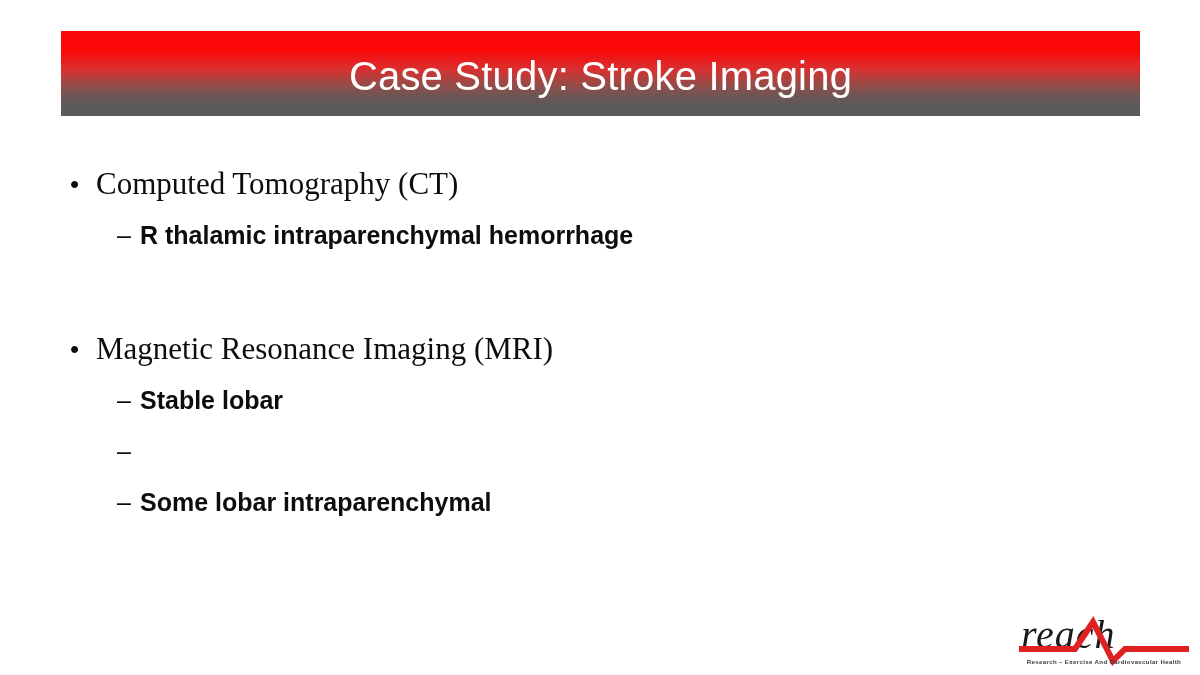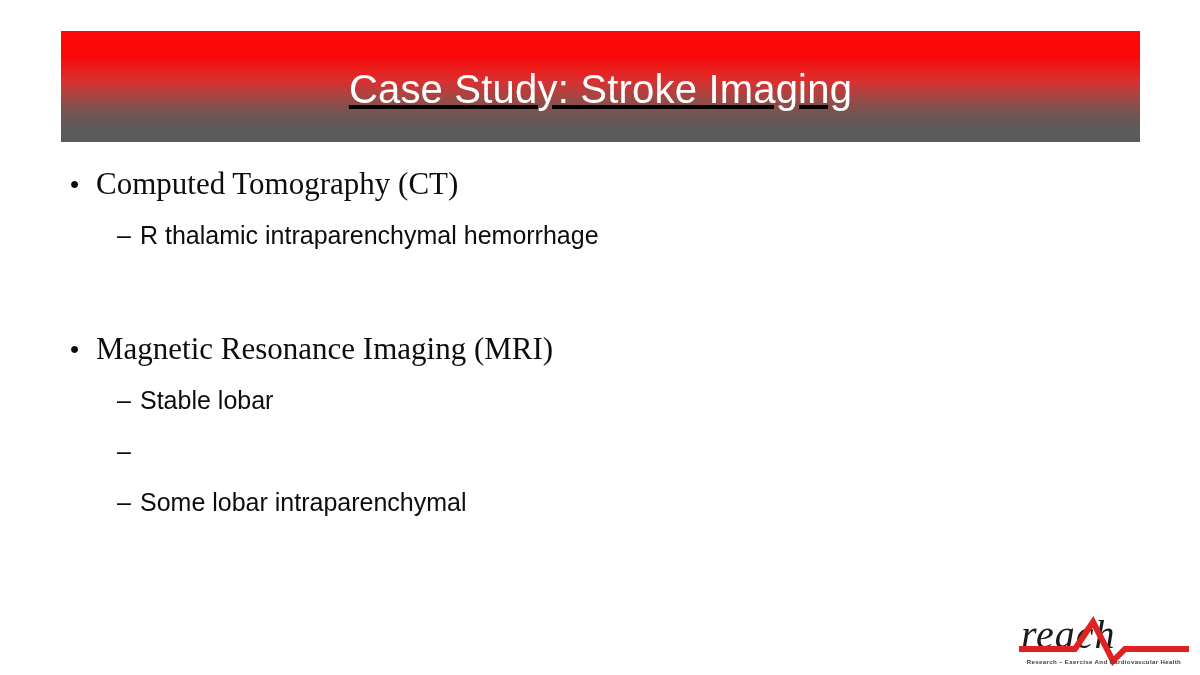--- a/index.html
+++ b/index.html
@@ -22,33 +22,32 @@
     height: 675px;
     background: #ffffff;
   }
 
   
   #title-banner {
     position: absolute;
     left: 61px;
     top: 31px;
     width: 1079px;
-    height: 111px;
+    height: 85px;
     background: linear-gradient(to bottom,
                 #fc0a0a 0%,
                 #fb0707 22%,
                 #d93030 45%,
                 #9a4a46 62%,
                 #6e5653 76%,
                 #5d5a5a 88%,
                 #5a5a5a 100%);
     display: flex;
     align-items: center;
     justify-content: center;
-    text-decoration: underline;
   }
   #title-text {
     color: #ffffff;
     font-size: 40px;
     font-weight: 400;
     letter-spacing: 0.2px;
     line-height: 1;
     text-align: center;
     white-space: nowrap;
     margin-top: 4px;
@@ -104,20 +103,21 @@
     top: 0;
     font-size: 25px;
     line-height: 51px;
     color: #0d0d0d;
   }
   .level2 .label {
     position: absolute;
     left: 140px;
     top: 0;
     line-height: 51px;
+    font-weight: bold;
   }
 
   .gap {
     height: 62px;
   }
 
   
   #logo {
     position: absolute;
     left: 1013px;

